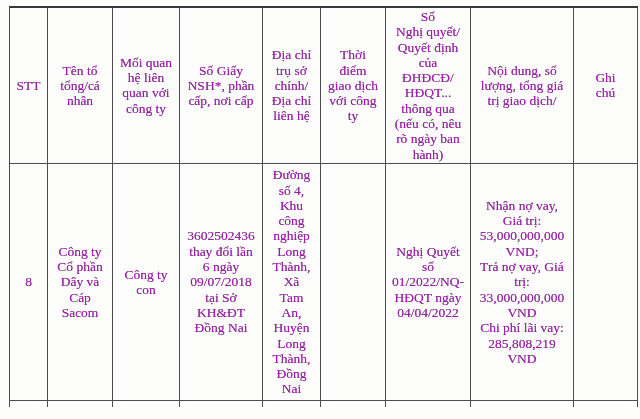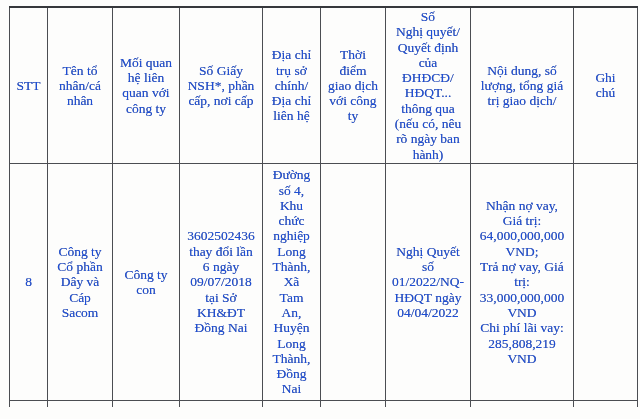--- a/index.html
+++ b/index.html
@@ -26,21 +26,21 @@
     width: 628px;
     border-collapse: collapse;
     table-layout: fixed;
   }
   th, td {
     border: 1px solid #4b4d52;
     font-family: "Liberation Serif", serif;
     font-size: 13.5px;
     line-height: 15.3px;
     font-weight: normal;
-    color: #1d4ed8;
+    color: #a21caf;
     text-align: center;
     vertical-align: middle;
     white-space: pre-line;
     padding: 1px 2px;
     overflow: hidden;
     text-shadow: 0 0 0.6px rgba(32, 34, 42, 0.55);
   }
   thead th {
     border-top: 2px solid #36383c;
   }
@@ -65,21 +65,21 @@
       <col style="width:58px">
       <col style="width:65px">
       <col style="width:85px">
       <col style="width:103px">
       <col style="width:64px">
     </colgroup>
     <thead>
       <tr class="header-row">
         <th>STT</th>
         <th>Tên tổ
-nhân/cá
+tổng/cá
 nhân</th>
         <th>Mối quan
 hệ liên
 quan với
 công ty</th>
         <th>Số Giấy
 NSH*, phần
 cấp, nơi cấp</th>
         <th>Địa chỉ
 trụ sở
@@ -121,41 +121,41 @@
         <td>3602502436
 thay đổi lần
 6 ngày
 09/07/2018
 tại Sở
 KH&amp;ĐT
 Đồng Nai</td>
         <td>Đường
 số 4,
 Khu
-chức
+công
 nghiệp
 Long
 Thành,
 Xã
 Tam
 An,
 Huyện
 Long
 Thành,
 Đồng
 Nai</td>
         <td></td>
         <td>Nghị Quyết
 số
 01/2022/NQ-
 HĐQT ngày
 04/04/2022</td>
         <td>Nhận nợ vay,
 Giá trị:
-64,000,000,000
+53,000,000,000
 VND;
 Trả nợ vay, Giá
 trị:
 33,000,000,000
 VND
 Chi phí lãi vay:
 285,808,219
 VND</td>
         <td></td>
       </tr>

